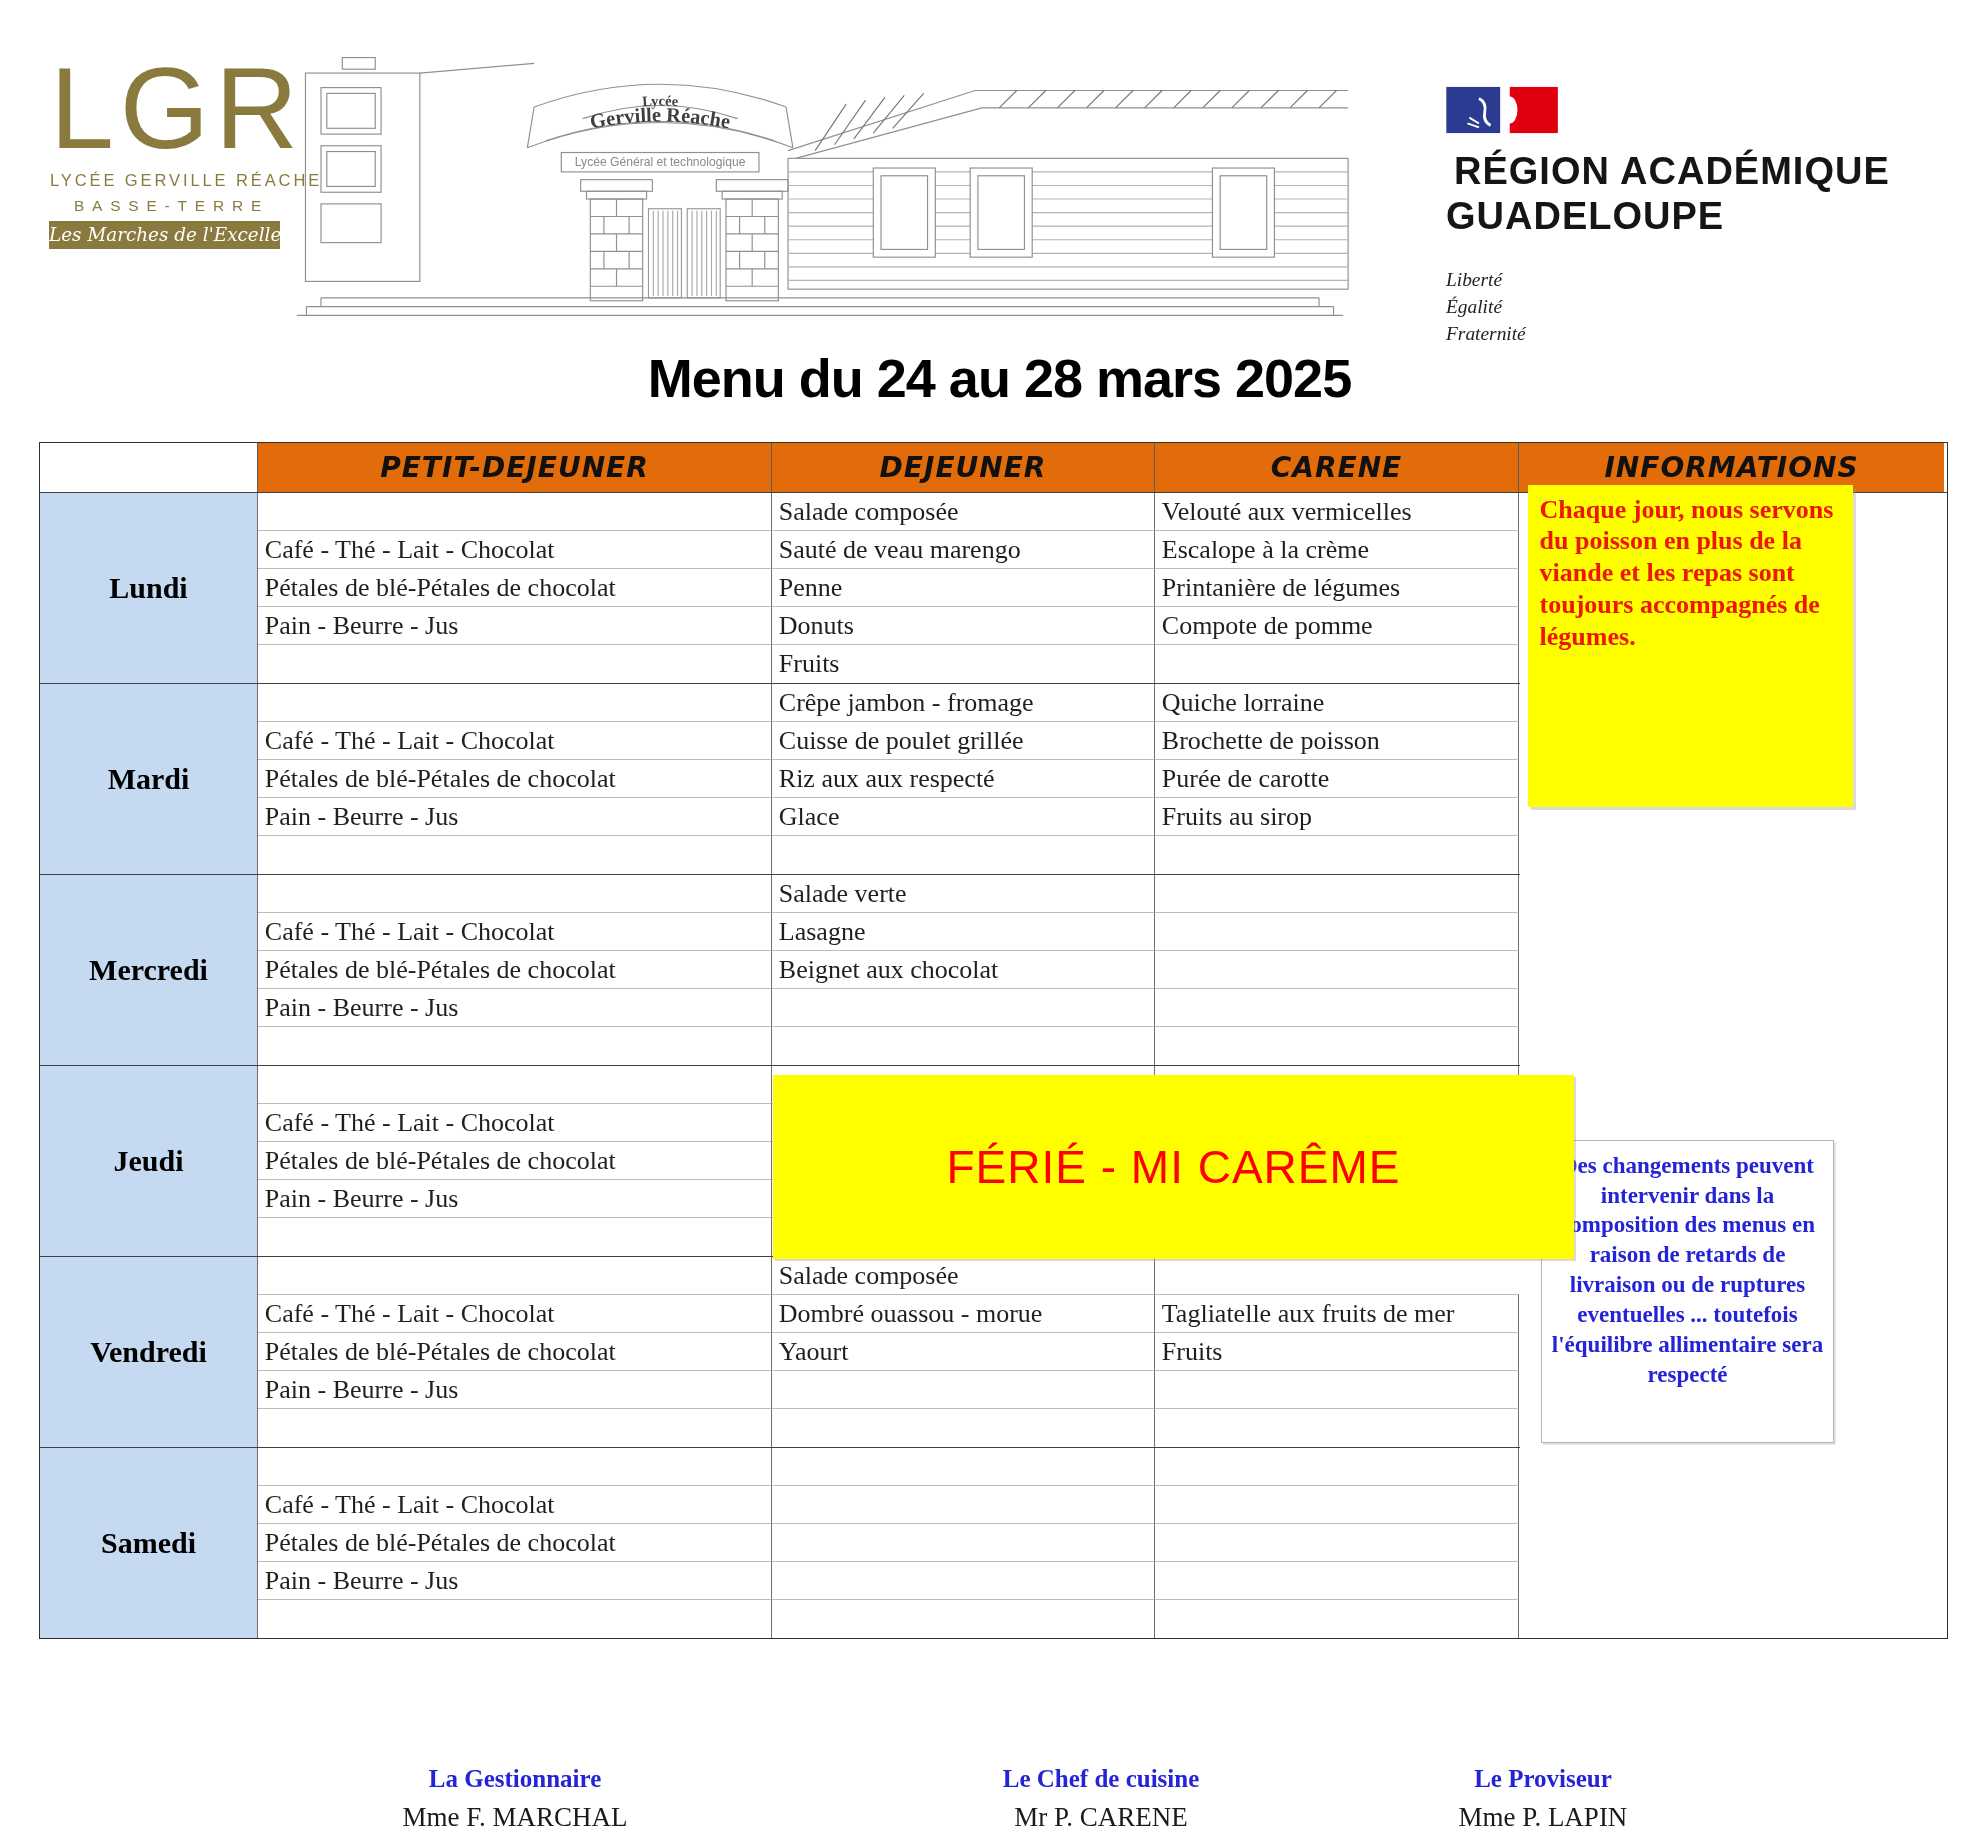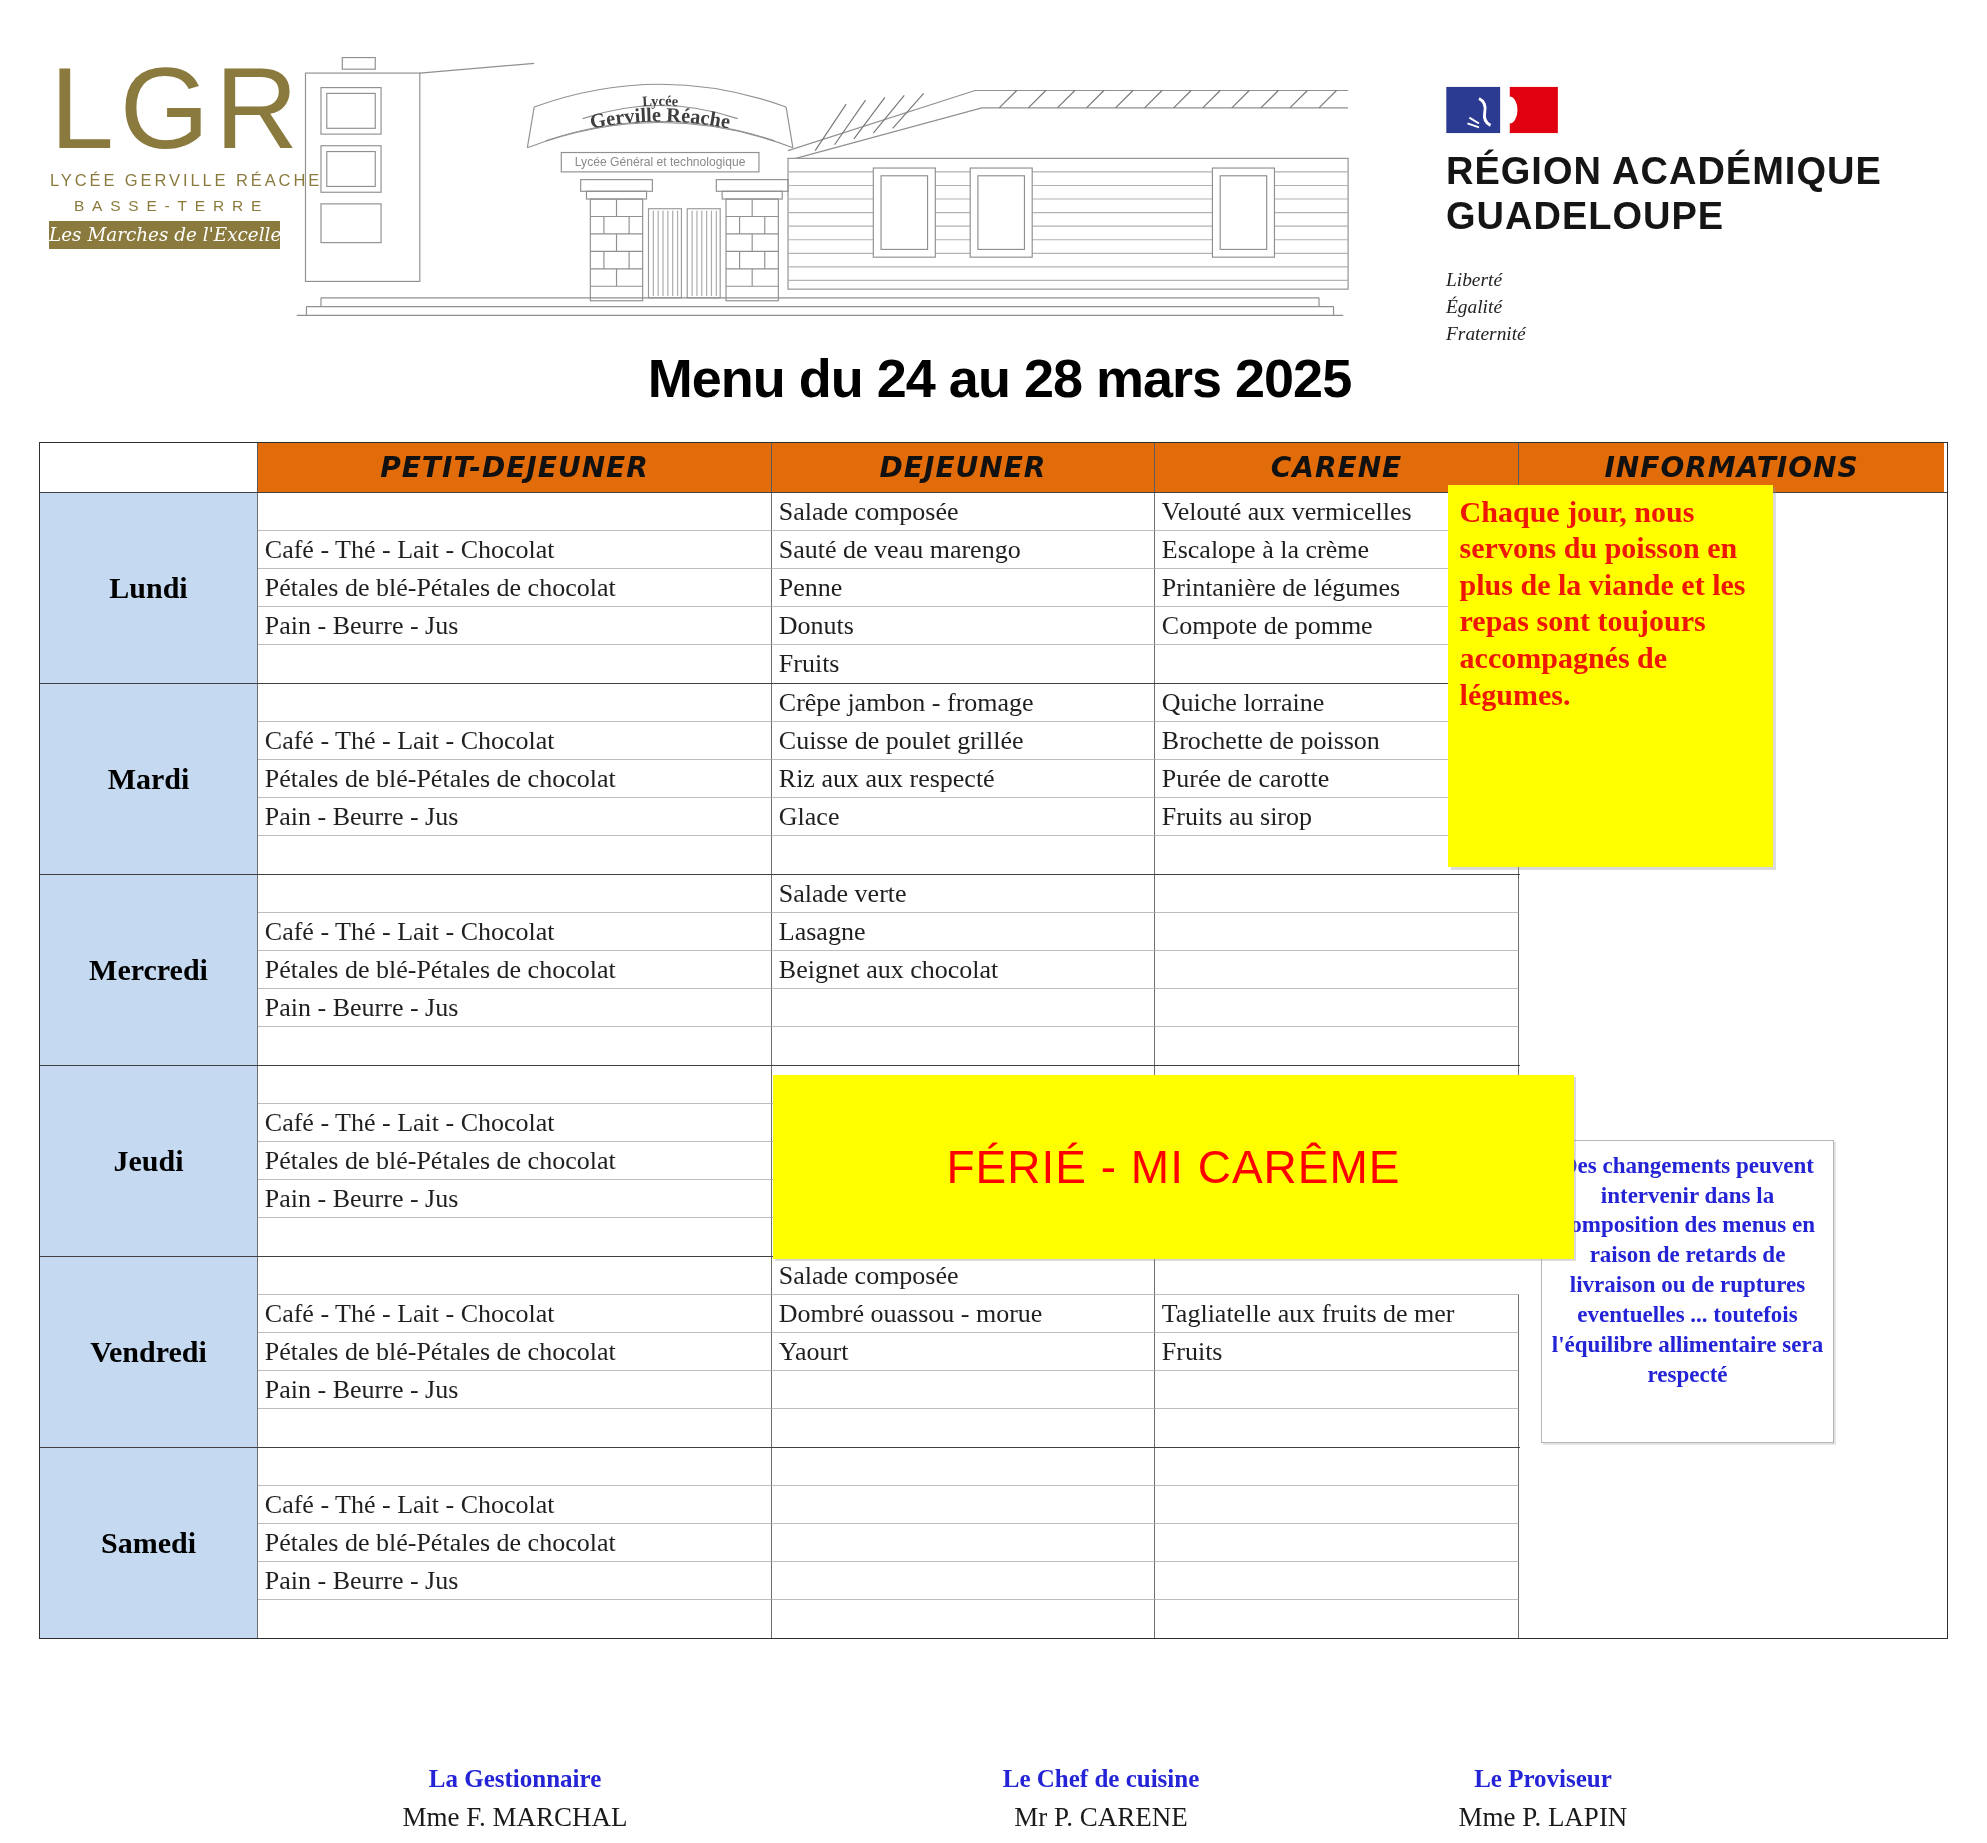--- a/index.html
+++ b/index.html
@@ -51,23 +51,23 @@
   .menu-cell{box-sizing:border-box;border-right:1px solid #6e6e6e;border-bottom:1px solid #bdbdbd;
              font-size:26px;line-height:37px;padding-left:6.8px;white-space:nowrap;overflow:hidden;
              color:#1f1f1f;}
   .menu-cell.last-row{border-bottom:none;}
 
   
   .holiday-banner{position:absolute;left:773px;top:1075px;width:801px;height:184px;
                   background:#FFFF00;display:flex;align-items:center;justify-content:center;
                   font-family:"Liberation Sans",sans-serif;font-size:46px;letter-spacing:1px;
                   color:#FF0000;z-index:5;box-shadow:1.9px 1.9px 0 rgba(140,140,140,.35);}
-  .note-top{position:absolute;left:1448px;top:485px;width:325px;height:382px;background:#FFFF00;
+  .note-top{position:absolute;left:1528px;top:485px;width:325px;height:322px;background:#FFFF00;
             box-sizing:border-box;padding:8.7px 11.6px;z-index:4;
-            font-weight:700;font-size:30px;line-height:1.22;color:#EE1605;
+            font-weight:700;font-size:26px;line-height:1.22;color:#EE1605;
             box-shadow:2.9px 2.9px 0 rgba(150,150,150,.35);}
   .note-bottom{position:absolute;left:1541px;top:1140px;width:293px;height:303px;background:#fff;
                border:1px solid #b5b5b5;box-sizing:border-box;padding:9.7px 3.9px;z-index:4;
                font-weight:700;font-size:23px;line-height:1.3;color:#2424D6;text-align:center;
                box-shadow:1.9px 1.9px 0 rgba(160,160,160,.3);}
 
   
   .sig{position:absolute;text-align:center;margin-top:20px;}
   .sig-role{font-weight:700;font-size:25px;color:#2424D6;}
   .sig-name{margin-top:8.7px;font-size:27px;color:#1a1a1a;}
@@ -144,21 +144,21 @@
   </svg>
 
   <div class="region">
     <svg class="region-flag" width="116" height="50" viewBox="0 0 120 52">
       <rect x="0" y="2" width="56" height="48" fill="#2B3B92"></rect>
       <path d="M34,14 q8,4 6,14 q-2,10 6,14" stroke="#ffffff" stroke-width="3" fill="none"></path>
       <path d="M24,34 l10,6 M22,40 l12,4" stroke="#ffffff" stroke-width="2"></path>
       <rect x="66" y="2" width="50" height="48" fill="#E1000F"></rect>
       <ellipse cx="66" cy="26" rx="8" ry="14" fill="#ffffff"></ellipse>
     </svg>
-    <div class="region-line" style="margin-top:13.6px;">RÉGION ACADÉMIQUE</div>
+    <div class="region-line" style="margin-top:13.6px;margin-left:8px;">RÉGION ACADÉMIQUE</div>
     <div class="region-line">GUADELOUPE</div>
     <div class="region-motto">
       <div>Liberté</div>
       <div>Égalité</div>
       <div>Fraternité</div>
     </div>
   </div>
 
   <div class="page-title">Menu du 24 au 28 mars 2025</div>
 

